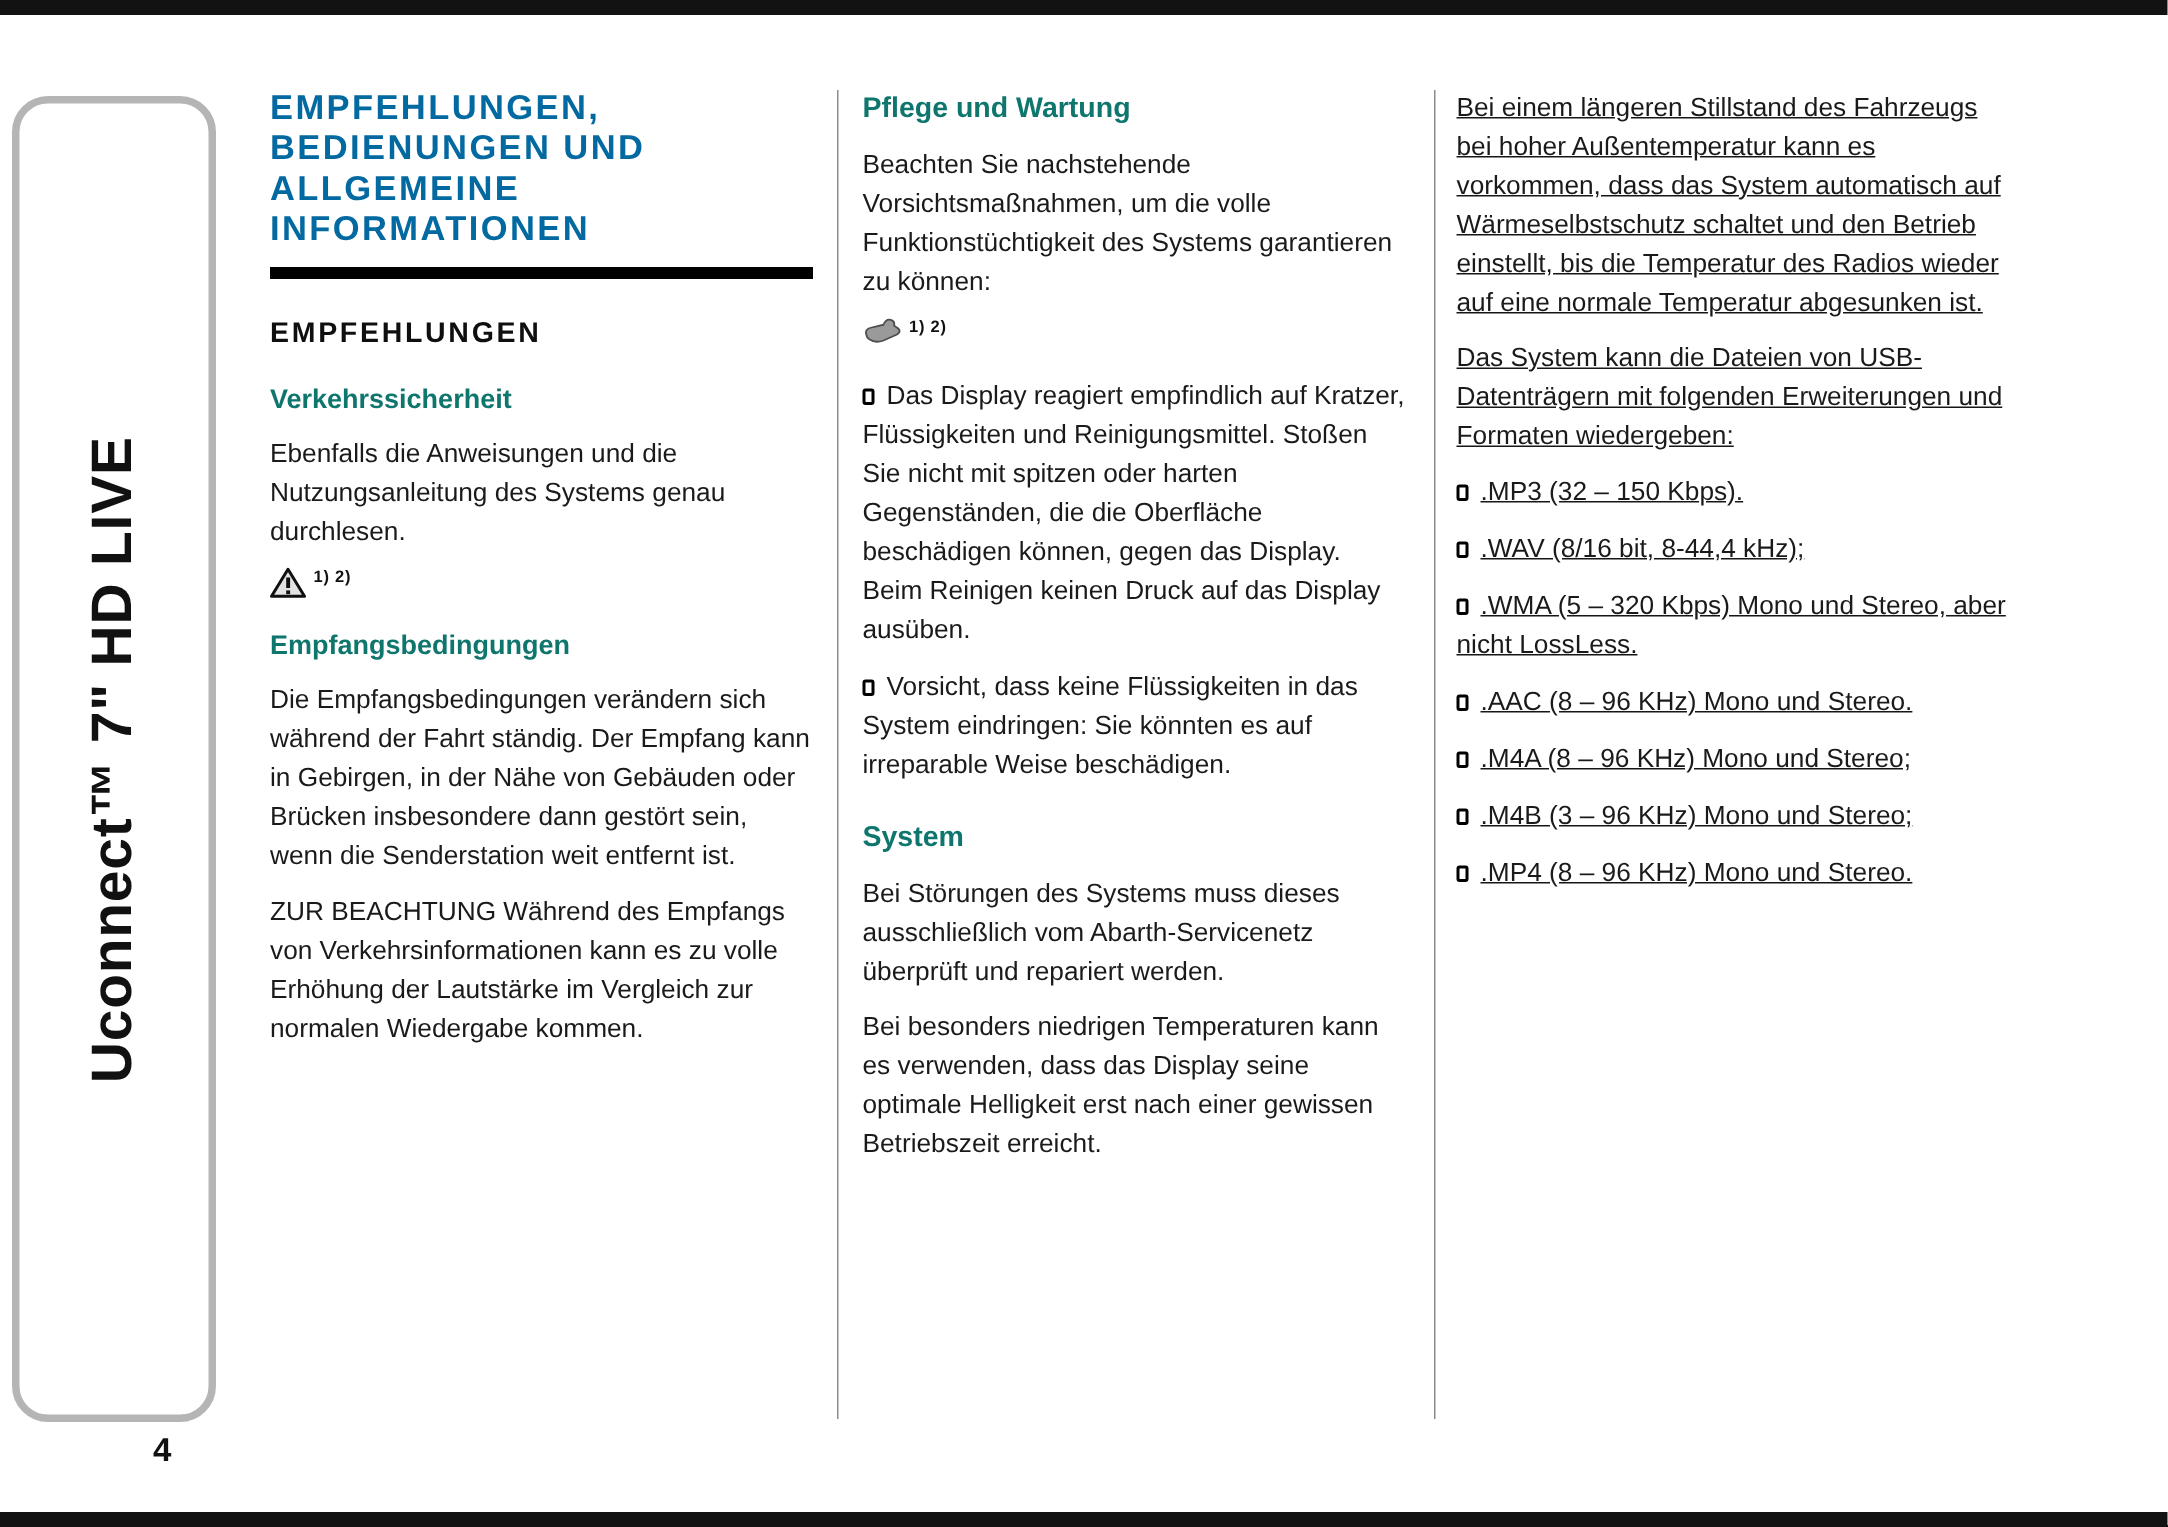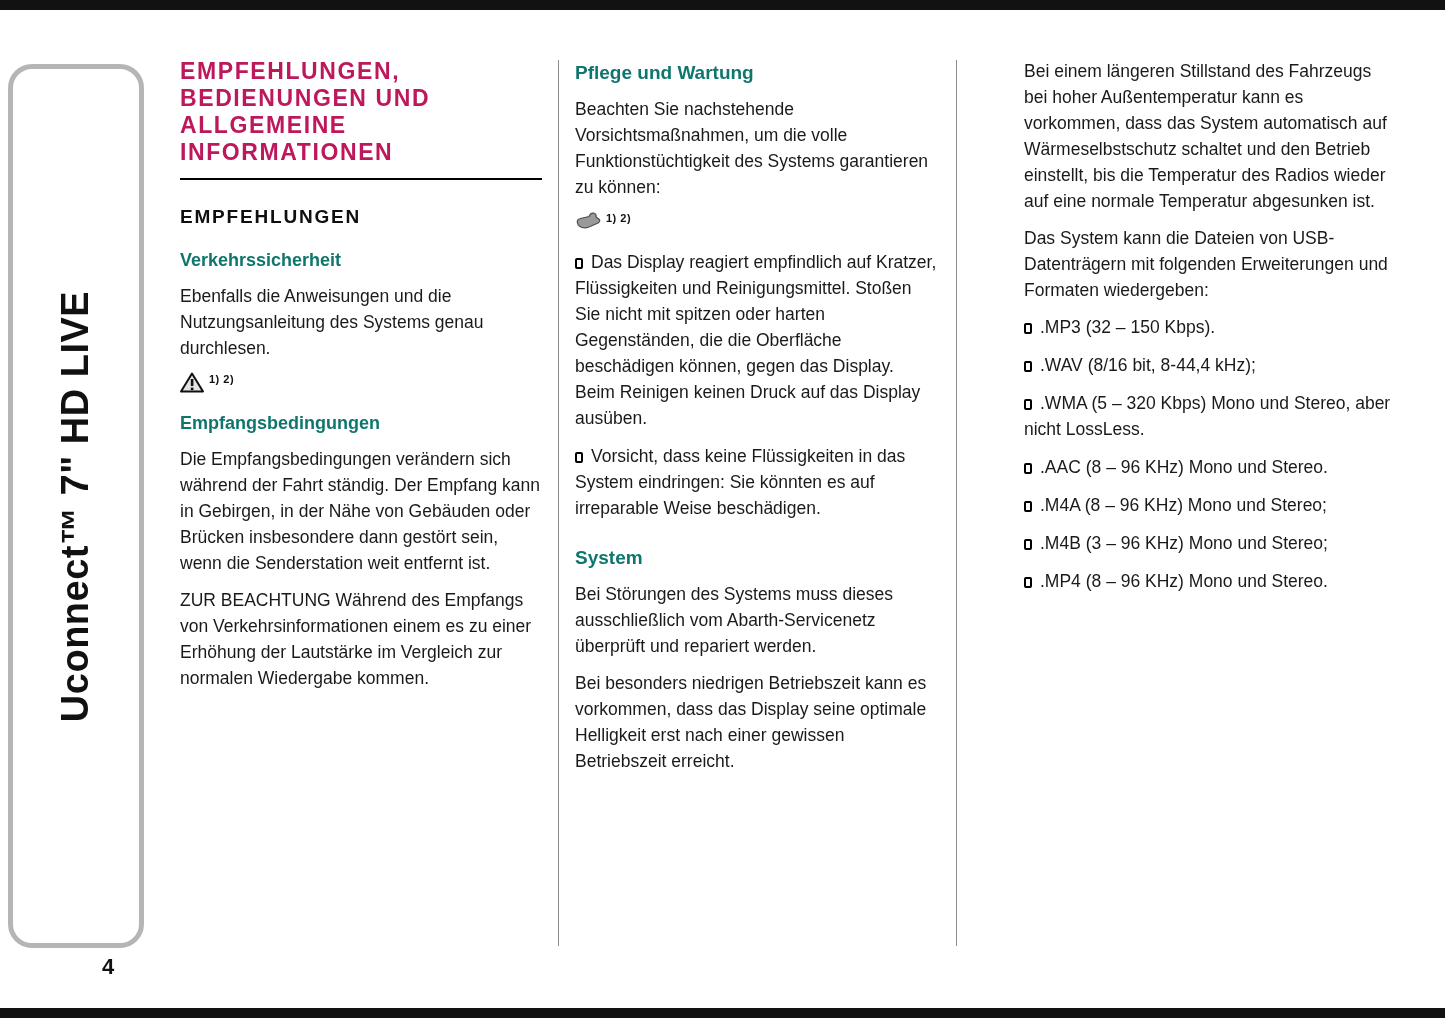--- a/index.html
+++ b/index.html
@@ -36,31 +36,31 @@
   }
   .page-number {
     position: absolute; left: 102px; top: 954px;
     font-size: 22px; font-weight: 700; color: #111;
   }
 
   
   .col { position: absolute; top: 58px; }
   .col1 { left: 180px; width: 362px; }
   .col2 { left: 575px; width: 362px; }
-  .col3 { left: 1024px; width: 370px; }
+  .col3 { left: 971px; width: 370px; text-decoration: underline; }
   .divider {
     position: absolute; top: 60px; width: 1px; height: 886px; background: #8c8c8c;
   }
   .divider.d1 { left: 558px; }
   .divider.d2 { left: 956px; }
 
   .main-title {
     font-size: 23px; font-weight: 800; letter-spacing: 1.6px;
-    line-height: 27px; color: #be185d;
-    border-bottom: 2px solid #000000;
+    line-height: 27px; color: #0369a1;
+    border-bottom: 8px solid #000000;
     padding-bottom: 12px;
     margin-bottom: 26px;
   }
   .section-title {
     font-size: 19px; font-weight: 800; letter-spacing: 1.8px;
     color: #0f0f0f; margin-bottom: 22px;
   }
   .section-title-multiline {
     font-size: 20px; font-weight: 800; letter-spacing: 1.2px;
     line-height: 23px; color: #0f0f0f;
@@ -118,42 +118,42 @@
         <path d="M12 1.5 L23 19.5 L1 19.5 Z" fill="#e3e3e3" stroke="#111" stroke-width="2" stroke-linejoin="round"></path>
         <rect x="10.8" y="7" width="2.6" height="7" fill="#111"></rect>
         <rect x="10.8" y="15.6" width="2.6" height="2.5" fill="#111"></rect>
       </svg>
     </span>
     <span class="refs">1) 2)</span>
   </div>
 
   <div class="sub-title">Empfangsbedingungen</div>
   <p class="body">Die Empfangsbedingungen verändern sich während der Fahrt ständig. Der Empfang kann in Gebirgen, in der Nähe von Gebäuden oder Brücken insbesondere dann gestört sein, wenn die Senderstation weit entfernt ist.</p>
-  <p class="body">ZUR BEACHTUNG Während des Empfangs von Verkehrsinformationen einem es zu einer Erhöhung der Lautstärke im Vergleich zur normalen Wiedergabe kommen.</p>
+  <p class="body">ZUR BEACHTUNG Während des Empfangs von Verkehrsinformationen kann es zu volle Erhöhung der Lautstärke im Vergleich zur normalen Wiedergabe kommen.</p>
 </div>
 
 <div class="col col2">
   <div class="sub-title" style="font-size:19px;">Pflege und Wartung</div>
   <p class="body">Beachten Sie nachstehende Vorsichtsmaßnahmen, um die volle Funktionstüchtigkeit des Systems garantieren zu können:</p>
 
   <div class="note-line">
     <span>
       <svg width="26" height="18" viewBox="0 0 26 18">
         <path d="M2.5 12 Q1.5 8.5 5.5 7.5 L14 5.5 Q15.5 1.5 18.8 2.2 Q21.8 3 21 6 L23.8 8 Q26 10 23 12 L14 16 Q8.5 18 4.5 15.2 Q2.8 14 2.5 12 Z" fill="#9a9a9a" stroke="#4e4e4e" stroke-width="1.2" stroke-linejoin="round"></path>
       </svg>
     </span>
     <span class="refs">1) 2)</span>
   </div>
 
   <p class="body bullet"><span class="sq"></span><span>Das Display reagiert empfindlich auf Kratzer, Flüssigkeiten und Reinigungsmittel. Stoßen Sie nicht mit spitzen oder harten Gegenständen, die die Oberfläche beschädigen können, gegen das Display. Beim Reinigen keinen Druck auf das Display ausüben.</span></p>
   <p class="body bullet"><span class="sq"></span><span>Vorsicht, dass keine Flüssigkeiten in das System eindringen: Sie könnten es auf irreparable Weise beschädigen.</span></p>
 
   <div class="sub-title spaced" style="font-size:19px;">System</div>
   <p class="body">Bei Störungen des Systems muss dieses ausschließlich vom Abarth-Servicenetz überprüft und repariert werden.</p>
-  <p class="body">Bei besonders niedrigen Betriebszeit kann es vorkommen, dass das Display seine optimale Helligkeit erst nach einer gewissen Betriebszeit erreicht.</p>
+  <p class="body">Bei besonders niedrigen Temperaturen kann es verwenden, dass das Display seine optimale Helligkeit erst nach einer gewissen Betriebszeit erreicht.</p>
 </div>
 
 <div class="col col3">
   <p class="body">Bei einem längeren Stillstand des Fahrzeugs bei hoher Außentemperatur kann es vorkommen, dass das System automatisch auf Wärmeselbstschutz schaltet und den Betrieb einstellt, bis die Temperatur des Radios wieder auf eine normale Temperatur abgesunken ist.</p>
 
   <p class="body">Das System kann die Dateien von USB-Datenträgern mit folgenden Erweiterungen und Formaten wiedergeben:</p>
 
   <p class="body bullet"><span class="sq"></span><span>.MP3 (32 – 150 Kbps).</span></p>
   <p class="body bullet"><span class="sq"></span><span>.WAV (8/16 bit, 8-44,4 kHz);</span></p>
   <p class="body bullet"><span class="sq"></span><span>.WMA (5 – 320 Kbps) Mono und Stereo, aber nicht LossLess.</span></p>

